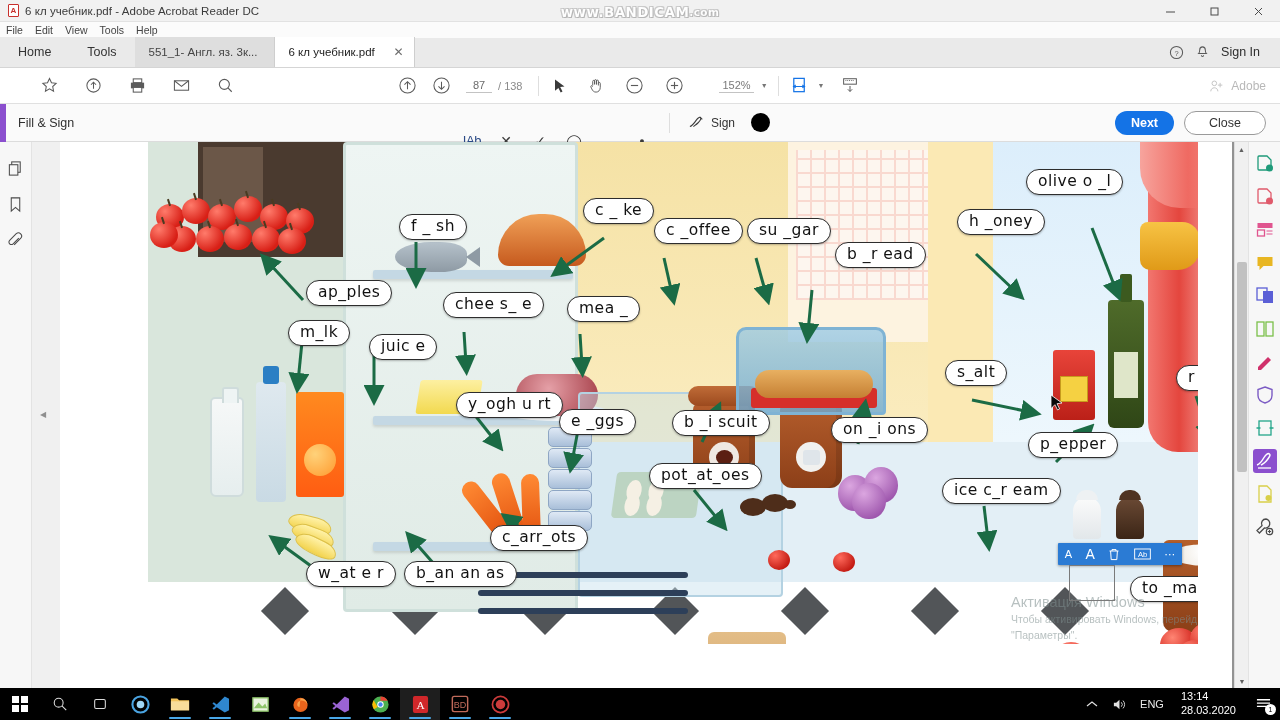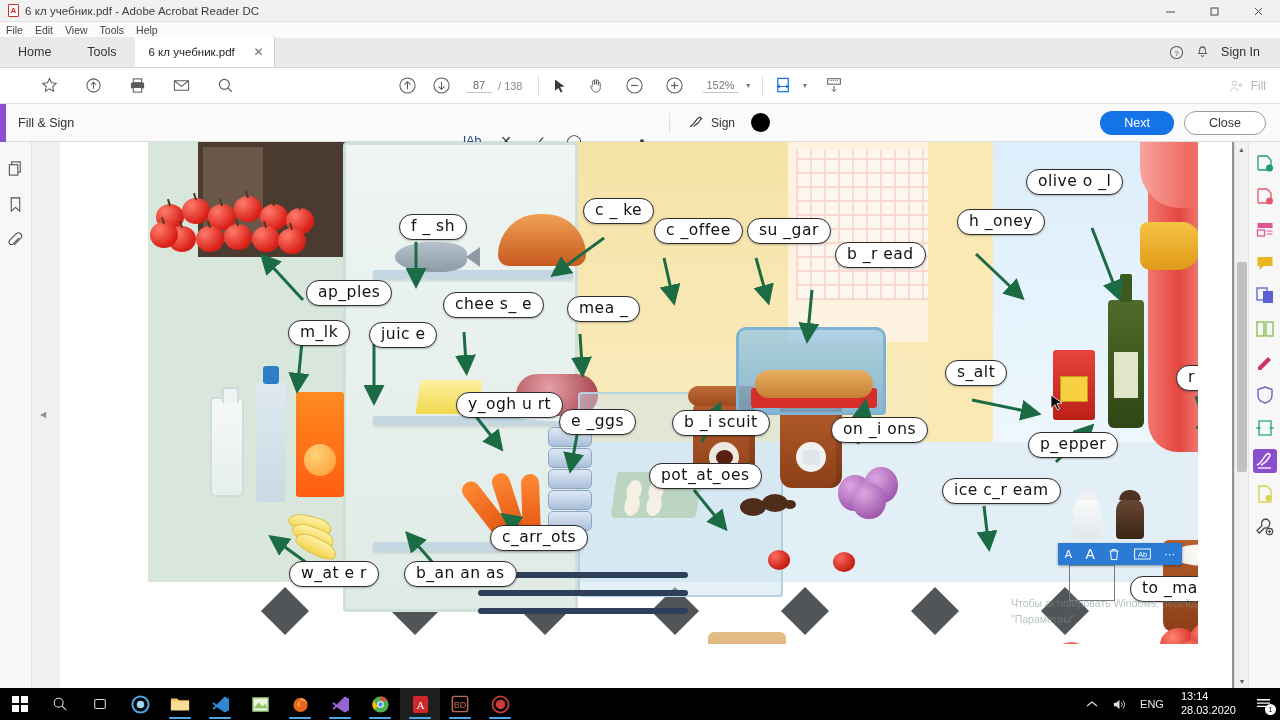--- a/index.html
+++ b/index.html
@@ -94,21 +94,21 @@
   }
   .fs-accent{ position:absolute;left:0;top:0;width:6px;height:38px;background:#8b4fce;}
   .fs-title{ margin-left:18px;font-size:12.5px;color:#2f2f2f;}
   .fs-tools{ position:absolute;left:455px;display:flex;align-items:center;gap:0;}
   .fst{ width:34px;height:26px;display:flex;align-items:center;justify-content:center;
         color:#3a3a3a;font-size:14px;margin-top:36px;}
   .fst.text{ color:#2b4a86;font-size:13px;font-weight:500;letter-spacing:-.3px;}
   .sign-grp{ display:flex;align-items:center;gap:5px;margin-left:8px;font-size:12px;color:#333;}
   .swatch{ width:19px;height:19px;border-radius:50%;background:#000;margin-left:16px;}
   .fs-right{ position:absolute;right:14px;display:flex;align-items:center;gap:10px;}
-  .btn-next{ background:#1473e6;color:#fff;border-radius:14px;padding:5px 24px;font-size:12.5px;}
+  .btn-next{ background:#1473e6;color:#fff;border-radius:14px;padding:5px 16px;font-size:12.5px;font-weight:bold;}
   .btn-close{ background:#fff;color:#333;border:1px solid #9a9a9a;border-radius:14px;
               padding:4px 24px;font-size:12.5px;}
 
   
   .leftrail{
     position:absolute;left:0;top:142px;width:32px;height:546px;background:#f7f7f7;
     border-right:1px solid #e3e3e3;display:flex;flex-direction:column;align-items:center;
     padding-top:16px;gap:16px;
   }
   .lr-ic{ width:20px;height:20px;display:flex;align-items:center;justify-content:center;color:#4a4a4a;}
@@ -330,32 +330,39 @@
           </svg>
       </div>
       <div class="wc close">
         <svg width="11" height="11">
             <line x1="2" y1="2" x2="9" y2="9" stroke="#4a4a4a" stroke-width="1"></line>
             <line x1="9" y1="2" x2="2" y2="9" stroke="#4a4a4a" stroke-width="1"></line>
           </svg>
       </div>
     </div>
   </div>
+  <div class="bandicam">
+    <span>www.BANDICAM</span>
+      <span class="sm">.com</span>
+  </div>
 
   <div class="menubar">
     <span>File</span>
     <span>Edit</span>
     <span>View</span>
     <span>Tools</span>
     <span>Help</span>
   </div>
 
   <div class="tabstrip">
     <div class="homebtn">Home</div>
     <div class="toolsbtn">Tools</div>
+    <div class="doctab">
+      <span class="lbl">551_1- Англ. яз. 3к...</span>
+    </div>
     <div class="doctab active">
       <span class="lbl">6 кл учебник.pdf</span>
       <span class="xclose">✕</span>
     </div>
     <div class="tabright">
       <div class="ic">
         <svg width="15" height="15" viewBox="0 0 16 16">
             <circle cx="8" cy="8" r="6.5" fill="none" stroke="#5a5a5a" stroke-width="1.1"></circle>
             <text x="8" y="11.5" font-size="8" text-anchor="middle" fill="#5a5a5a" font-family="Liberation Sans">?</text>
           </svg>
@@ -441,21 +448,21 @@
             <line x1="6.2" y1="10" x2="13.8" y2="10" stroke="#5a5a5a" stroke-width="1.2"></line>
           </svg>
       </div>
       <div class="tbi" style="margin-left:18px">
         <svg width="19" height="19" viewBox="0 0 20 20">
             <circle cx="10" cy="10" r="8" fill="none" stroke="#5a5a5a" stroke-width="1.1"></circle>
             <line x1="6.2" y1="10" x2="13.8" y2="10" stroke="#5a5a5a" stroke-width="1.2"></line>
             <line x1="10" y1="6.2" x2="10" y2="13.8" stroke="#5a5a5a" stroke-width="1.2"></line>
           </svg>
       </div>
-      <div class="zoomval" style="margin-left:18px">152%</div>
+      <div class="zoomval" style="margin-left:34px">152%</div>
       <div class="caret">▼</div>
       <div class="vsep"></div>
       <div class="tbi">
         <svg width="19" height="19" viewBox="0 0 20 20">
             <rect x="4" y="2.5" width="11" height="14" fill="none" stroke="#1473e6" stroke-width="1.3"></rect>
             <path d="M3 11h13M6 9.5L4 11l2 1.5M13 9.5l2 1.5-2 1.5" fill="none" stroke="#1473e6" stroke-width="1.2"></path>
           </svg>
       </div>
       <div class="caret">▼</div>
       <div class="tbi" style="margin-left:14px">
@@ -466,21 +473,21 @@
           </svg>
       </div>
     </div>
 
     <div class="sharebtn">
       <svg width="16" height="16" viewBox="0 0 18 18">
           <circle cx="6" cy="6" r="2.6" fill="none" stroke="#c4c4c4" stroke-width="1.1"></circle>
           <path d="M2 15c0-2.4 1.8-4 4-4s4 1.6 4 4" fill="none" stroke="#c4c4c4" stroke-width="1.1"></path>
           <path d="M12.5 5.5v5M10 8h5" stroke="#c4c4c4" stroke-width="1.1"></path>
         </svg>
-      <span>Fill</span>
+      <span>Adobe</span>
     </div>
   </div>
 
   <div class="fsbar">
     <div class="fs-accent"></div>
     <div class="fs-title">Fill &amp; Sign</div>
     <div class="fs-tools">
       <div class="fst text">IAb</div>
       <div class="fst">✕</div>
       <div class="fst">✓</div>
@@ -711,22 +718,22 @@
                 <path d="M824 258 L882 270"></path>
                 <path d="M908 320 L938 290"></path>
                 <path d="M836 364 L840 398"></path>
                 <path d="M1048 254 L1060 290"></path>
               </g>
             </svg>
           </div>
 
           <div class="bub" style="left:158px;top:138px">ap_ples</div>
           <div class="bub" style="left:140px;top:178px">m_lk</div>
-          <div class="bub" style="left:221px;top:180px">juic e</div>
-          <div class="bub" style="left:141px;top:419px">w_at e r</div>
+          <div class="bub" style="left:221px;top:192px">juic e</div>
+          <div class="bub" style="left:158px;top:419px">w_at e r</div>
           <div class="bub" style="left:256px;top:419px">b_an an as</div>
           <div class="bub" style="left:251px;top:72px">f _ sh</div>
           <div class="bub" style="left:435px;top:56px">c _ ke</div>
           <div class="bub" style="left:295px;top:150px">chee s_ e</div>
           <div class="bub" style="left:419px;top:154px">mea _</div>
           <div class="bub" style="left:308px;top:250px">y_ogh u rt</div>
           <div class="bub" style="left:411px;top:267px">e _ggs</div>
           <div class="bub" style="left:342px;top:383px">c_arr_ots</div>
           <div class="bub" style="left:506px;top:76px">c _offee</div>
           <div class="bub" style="left:599px;top:76px">su _gar</div>
@@ -737,20 +744,21 @@
           <div class="bub" style="left:683px;top:275px">on _i ons</div>
           <div class="bub" style="left:501px;top:321px">pot_at_oes</div>
           <div class="bub" style="left:797px;top:218px">s_alt</div>
           <div class="bub" style="left:880px;top:290px">p_epper</div>
           <div class="bub" style="left:794px;top:336px">ice c_r eam</div>
           <div class="bub" style="left:1028px;top:223px">r _i ce</div>
           <div class="bub" style="left:982px;top:434px">to _matoes</div>
         </div>
 
         <div class="winmark" style="left:918px;top:452px">
+          <div class="t1">Активация Windows</div>
           <div class="t2">Чтобы активировать Windows, перейдите в</div>
           <div class="t2">"Параметры".</div>
         </div>
       </div>
     </div>
 
     <div class="cursor-arrow" style="left:1018px;top:252px">
       <svg width="14" height="20" viewBox="0 0 14 20">
           <path d="M1 1l11 8-5 .7 2.6 5.2-2.1 1-2.6-5.2L1 14.6z" fill="#0a0a0a" stroke="#fff" stroke-width=".8"></path>
         </svg>

